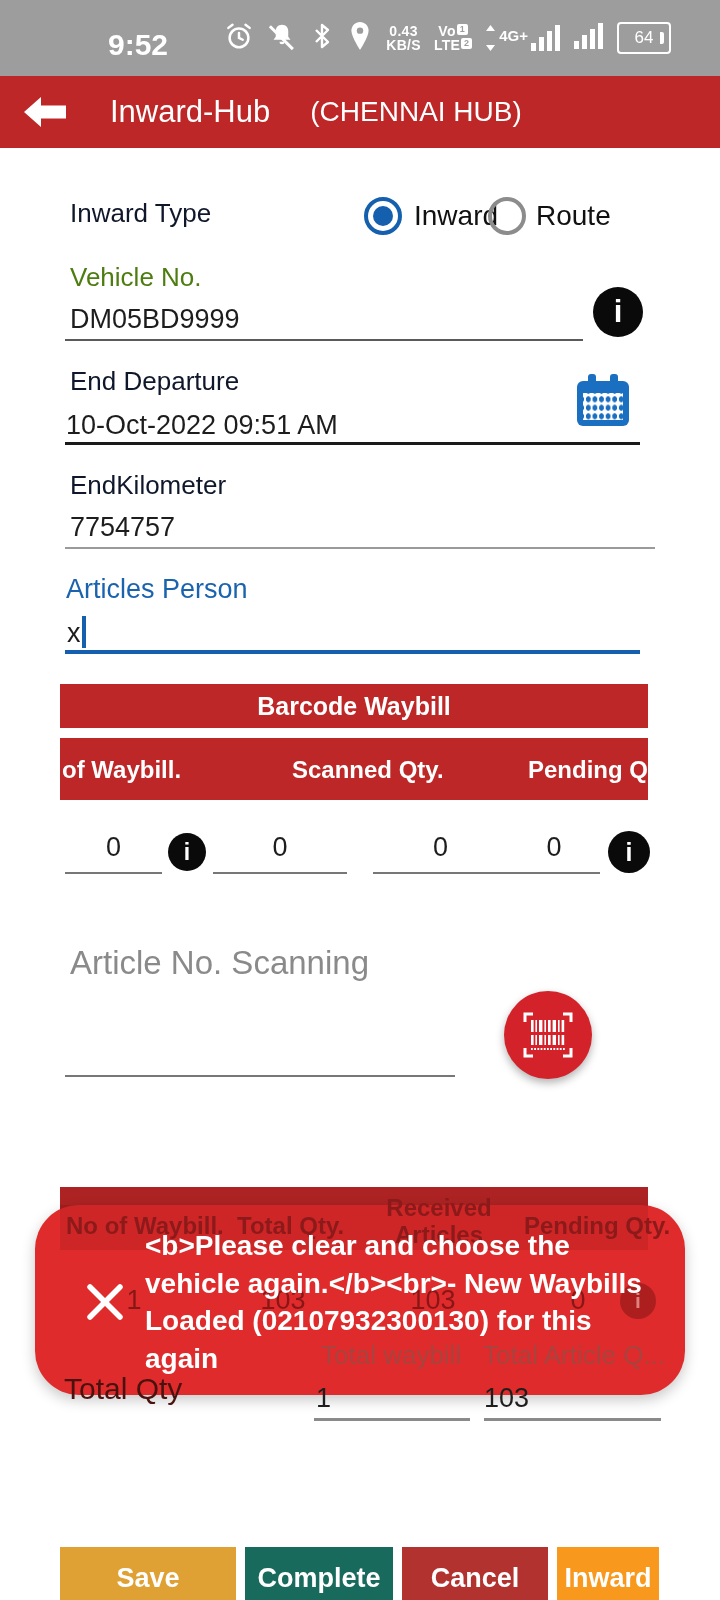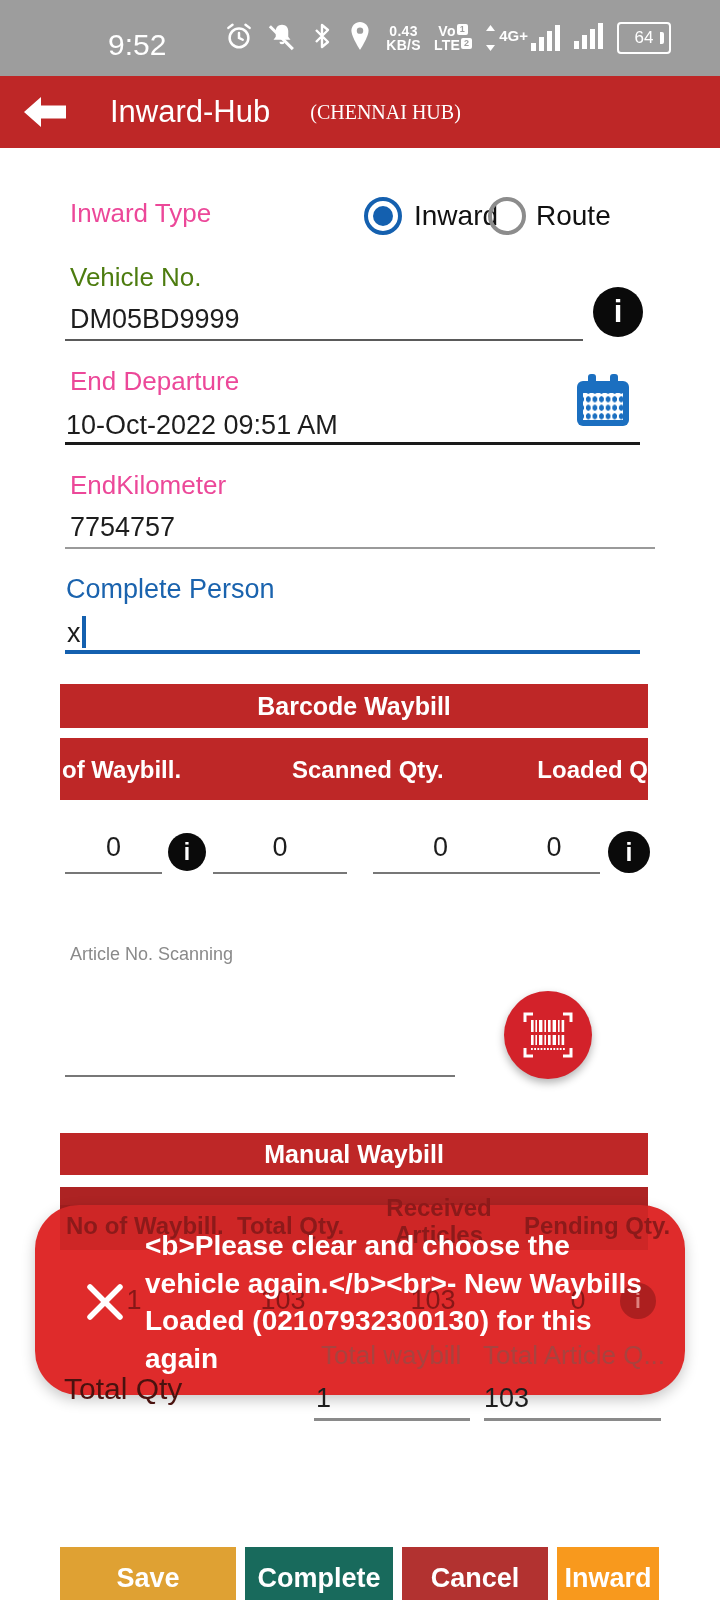--- a/index.html
+++ b/index.html
@@ -1,36 +1,36 @@
 <!DOCTYPE html>
 <html><head>
 <meta charset="utf-8">
 <style>
   html,body{margin:0;padding:0;}
   body{font-family:"Liberation Sans", sans-serif; background:#444;}
   .screen{position:relative;width:720px;height:1600px;background:#ffffff;overflow:hidden;margin:0 auto;}
 
   
   .status-bar{position:absolute;top:0;left:0;width:720px;height:76px;background:#9D9D9D;color:#fff;}
-  .sb-time{position:absolute;left:108px;top:30px;font-size:30px;line-height:30px;}
+  .sb-time{position:absolute;left:108px;top:30px;font-size:30px;line-height:30px;font-weight:bold;}
   .sb-icons{position:absolute;right:56px;top:0;height:76px;display:flex;align-items:center;gap:13px;}
   .sb-2line{font-size:14px;font-weight:bold;line-height:14px;text-align:center;letter-spacing:0.3px;}
   .mini-badge{display:inline-block;width:11px;height:11px;background:#fff;color:#9D9D9D;font-size:9px;line-height:11px;border-radius:2px;font-weight:bold;vertical-align:top;margin-left:1px;}
   .net-cluster{display:flex;align-items:flex-end;gap:3px;}
   .net-label{font-size:15px;font-weight:bold;line-height:13px;margin-bottom:9px;}
   .battery{width:50px;height:28px;border:2.5px solid #fff;border-radius:4px;display:flex;align-items:center;justify-content:center;font-size:17px;}
   .battery-nub{width:4px;height:12px;background:#fff;border-radius:0 2px 2px 0;margin-left:-11px;}
 
   
   .app-header{position:absolute;top:76px;left:0;width:720px;height:72px;background:#BE2727;display:flex;align-items:center;color:#fff;}
   .hdr-title{margin-left:44px;font-size:31px;font-weight:normal;}
-  .hdr-sub{margin-left:40px;font-size:20px;font-family:Liberation Serif, serif;}
-
-  
-  .lbl{position:absolute;font-size:26px;color:#ec4899;}
+  .hdr-sub{margin-left:40px;font-size:28px;}
+
+  
+  .lbl{position:absolute;font-size:26px;color:#0f172a;}
   .val{position:absolute;font-size:27px;color:#1D1D1D;}
   .uline{position:absolute;border-bottom:2px solid #8F8F8F;}
   .radio{position:absolute;width:30px;height:30px;border-radius:50%;}
   .radio.sel{border:4px solid #1460AF;}
   .radio.sel::after{content:"";position:absolute;left:5px;top:5px;width:20px;height:20px;border-radius:50%;background:#1460AF;}
   .radio.unsel{border:4px solid #8C8C8C;}
   .radio-lbl{position:absolute;font-size:28px;color:#111;}
   .info-badge{position:absolute;background:#0A0A0A;border-radius:50%;color:#fff;display:flex;align-items:center;justify-content:center;font-weight:bold;}
   .cursor{display:inline-block;width:4px;height:32px;background:#1460AF;vertical-align:-6px;margin-left:1px;}
 
@@ -171,39 +171,39 @@
     <div class="cal-body"></div>
     <div class="cal-grid"></div>
   </div>
   <div class="val" style="left:66px;top:410px;">10-Oct-2022 09:51 AM</div>
   <div class="uline" style="left:65px;top:412px;width:575px;height:30px;border-width:3px;border-color:#1A1A1A;"></div>
 
   <div class="lbl" style="left:70px;top:470px;">EndKilometer</div>
   <div class="val" style="left:70px;top:512px;">7754757</div>
   <div class="uline" style="left:65px;top:515px;width:590px;height:32px;border-color:#9A9A9A;"></div>
 
-  <div class="lbl" style="left:66px;top:574px;color:#1A63AE;font-size:27px;">Complete Person</div>
+  <div class="lbl" style="left:66px;top:574px;color:#1A63AE;font-size:27px;">Articles Person</div>
   <div class="val" style="left:67px;top:616px;"><span>x</span><span class="cursor"></span></div>
   <div class="uline" style="left:65px;top:616px;width:575px;height:34px;border-width:4px;border-color:#1460AF;"></div>
 
   <div class="band" style="left:60px;top:684px;width:588px;height:44px;">Barcode Waybill</div>
   <div class="thead" style="left:60px;top:738px;width:588px;height:62px;">
     <span style="position:absolute;left:2px;top:18px;">of Waybill.</span>
     <span style="position:absolute;left:232px;top:18px;">Scanned Qty.</span>
-    <span style="position:absolute;right:0px;top:18px;">Loaded Q</span>
+    <span style="position:absolute;right:0px;top:18px;">Pending Q</span>
   </div>
 
   <div class="mini-field" style="left:65px;top:832px;width:97px;">0</div>
   <div class="info-badge" style="left:168px;top:833px;width:38px;height:38px;font-size:23px;">i</div>
   <div class="mini-field" style="left:213px;top:832px;width:134px;">0</div>
   <div class="mini-field" style="left:373px;top:832px;width:135px;">0</div>
   <div class="mini-field" style="left:508px;top:832px;width:92px;">0</div>
   <div class="info-badge" style="left:608px;top:831px;width:42px;height:42px;font-size:25px;">i</div>
 
-  <div class="lbl" style="left:70px;top:944px;font-size:18px;color:#8A8A8A;">Article No. Scanning</div>
+  <div class="lbl" style="left:70px;top:944px;font-size:33px;color:#8A8A8A;">Article No. Scanning</div>
   <div class="val" style="left:70px;top:1040px;"></div>
   <div class="uline" style="left:65px;top:1043px;width:390px;height:32px;border-color:#777;"></div>
   <div class="scan-btn" style="left:504px;top:991px;">
     <svg width="50" height="46" viewBox="0 0 50 46">
       <g stroke="#fff" stroke-width="3" fill="none">
         <path d="M2 10 V2 H10"></path>
           <path d="M40 2 H48 V10"></path>
           <path d="M48 36 V44 H40"></path>
           <path d="M10 44 H2 V36"></path>
       </g>
@@ -232,21 +232,20 @@
           <rect x="24" y="36" width="1.8" height="2"></rect>
         <rect x="27.2" y="36" width="1.8" height="2"></rect>
           <rect x="30.4" y="36" width="1.8" height="2"></rect>
         <rect x="33.6" y="36" width="1.8" height="2"></rect>
           <rect x="36.8" y="36" width="1.8" height="2"></rect>
         <rect x="40" y="36" width="1.8" height="2"></rect>
       </g>
     </svg>
   </div>
 
-  <div class="band" style="left:60px;top:1133px;width:588px;height:42px;">Manual Waybill</div>
   <div class="thead" style="left:60px;top:1187px;width:588px;height:63px;background:#AD2323;"></div>
 
   <div class="ghost-h" style="left:66px;top:1212px;">No of Waybill.</div>
   <div class="ghost-h" style="left:237px;top:1212px;">Total Qty.</div>
   <div class="ghost-h" style="left:383px;top:1194px;width:112px;text-align:center;white-space:normal;line-height:27px;">Received Articles</div>
   <div class="ghost-h" style="left:524px;top:1212px;">Pending Qty.</div>
 
   <div class="ghost-v" style="left:119px;top:1285px;width:30px;">1</div>
   <div class="ghost-v" style="left:253px;top:1285px;width:60px;">103</div>
   <div class="ghost-v" style="left:403px;top:1285px;width:60px;">103</div>

